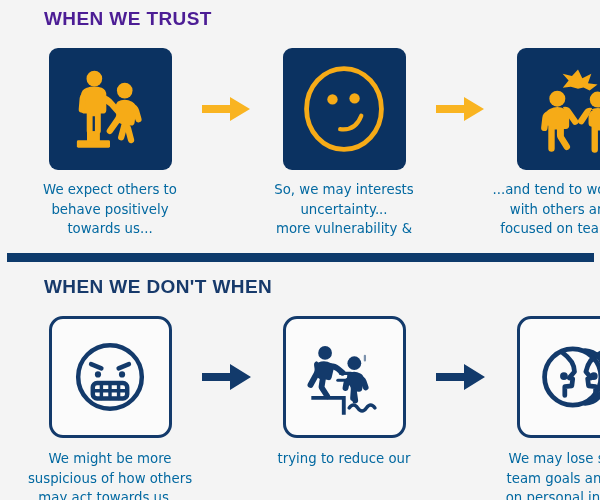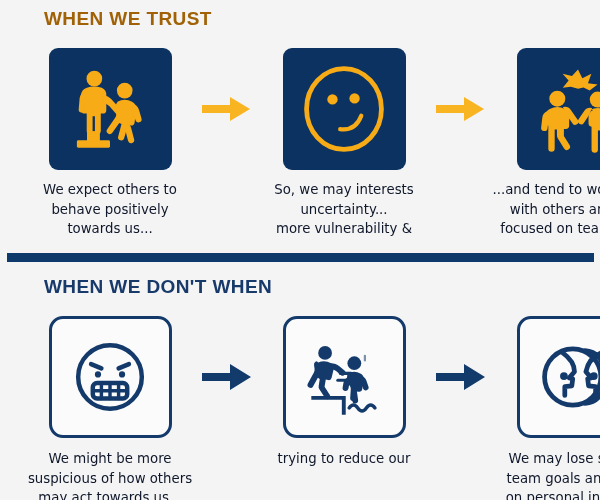--- a/index.html
+++ b/index.html
@@ -31,21 +31,21 @@
   .section-trust { top: 0; height: 248px; }
   .section-distrust { top: 268px; height: 232px; }
 
   .section-title {
     position: absolute;
     left: 44px;
     top: 8px;
     font-size: 19px;
     font-weight: bold;
     letter-spacing: 0.4px;
-    color: #a16207;
+    color: #4c1d95;
     white-space: nowrap;
   }
   .section-distrust .section-title {
     top: 8px;
     color: #173a6b;
   }
 
   
   .divider {
     position: absolute;
@@ -108,21 +108,21 @@
 
   .tile svg { display: block; }
 
   
   .caption {
     margin-top: 10px;
     width: 176px;
     text-align: center;
     font-size: 13.3px;
     line-height: 1.48;
-    color: #0f172a;
+    color: #0369a1;
     font-family: "DejaVu Sans", sans-serif;
   }
   .section-distrust .caption {
     margin-top: 11px;
   }
   .caption-line { display: block; }
 </style>
 </head>
 <body>
 

